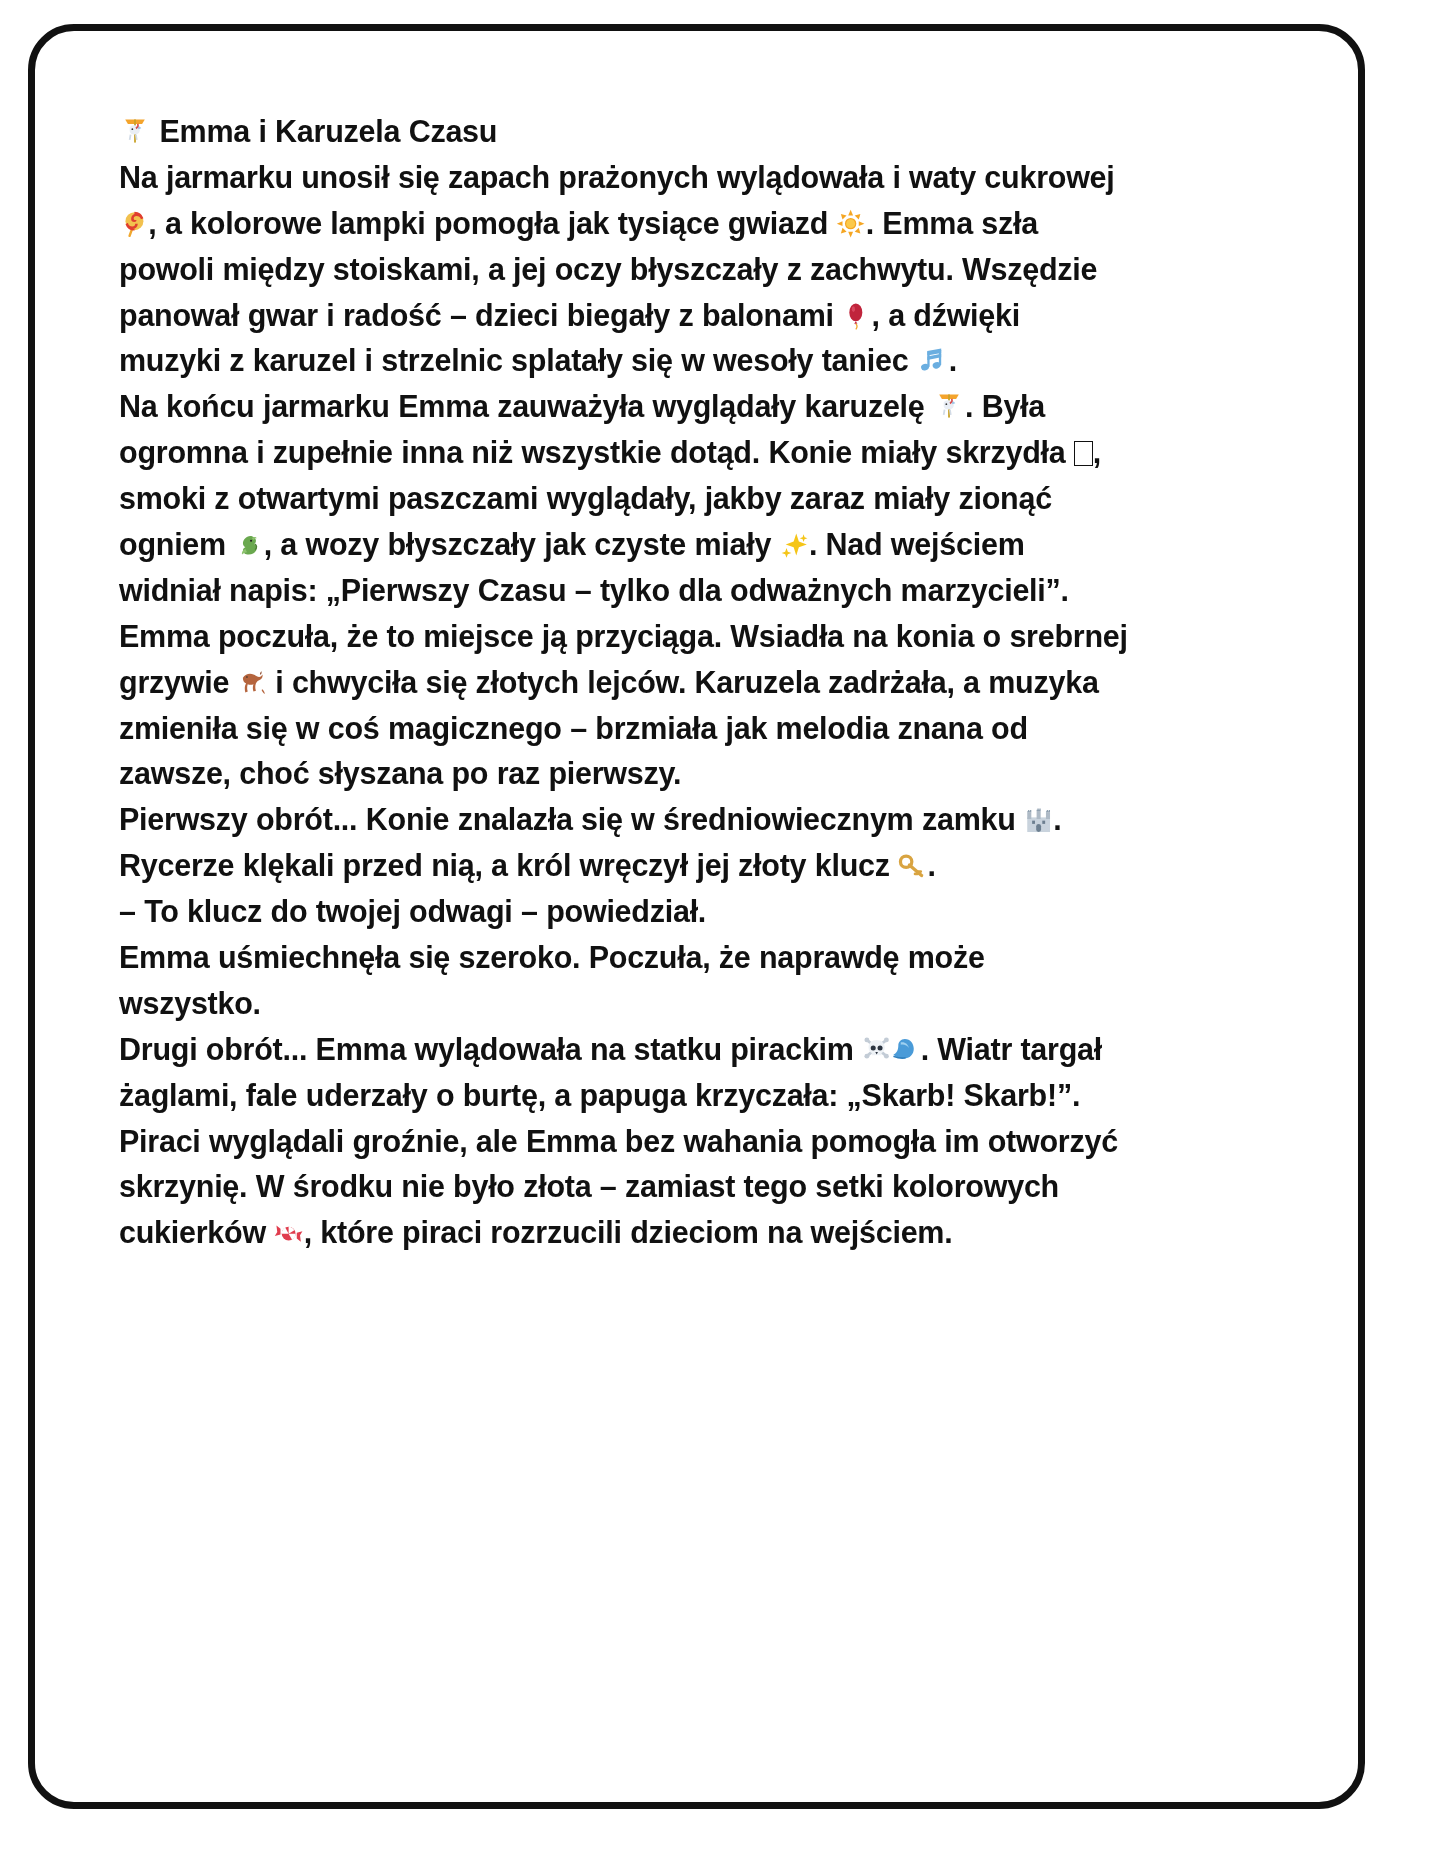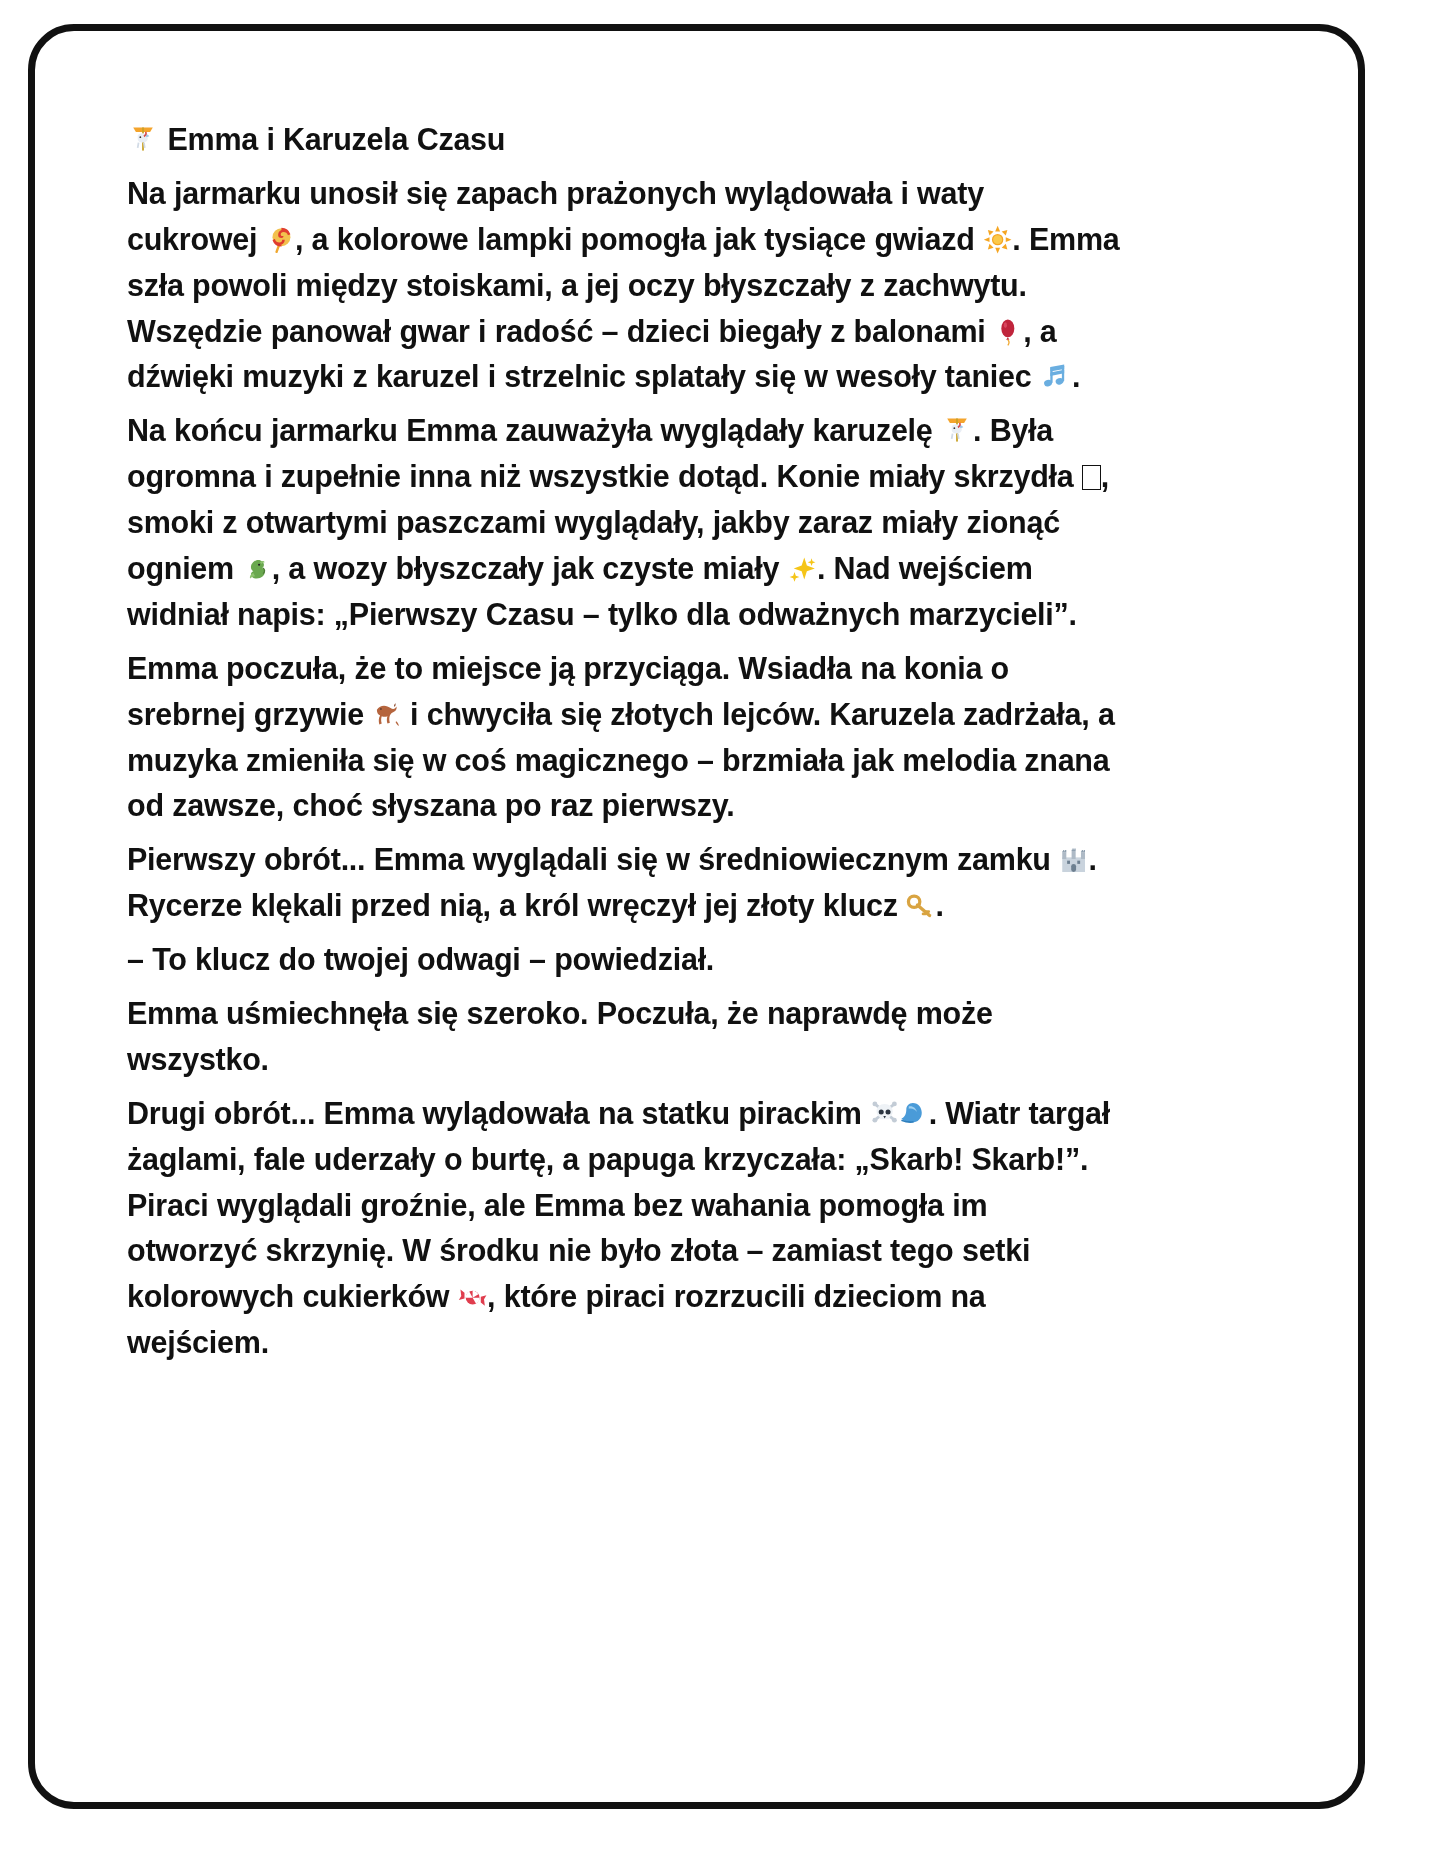--- a/index.html
+++ b/index.html
@@ -47,21 +47,21 @@
   .story {
     font-size: 30.5px;
     font-weight: 700;
     color: #111111;
     line-height: 1.505;
     letter-spacing: -0.25px;
     word-spacing: 0.2px;
   }
 
   .story p {
-    margin: 8px;
+    margin: 0;
   }
 
   .tofu {
     display: inline-block;
     width: 0.62em;
     height: 0.80em;
     border: 1.6px solid #111111;
     vertical-align: -0.08em;
     box-sizing: border-box;
   }
@@ -150,21 +150,21 @@
               </g>
             </svg></span><span>. Nad wejściem widniał napis: „Pierwszy Czasu – tylko dla odważnych marzycieli”.</span></p>
 
       <p><span>Emma poczuła, że to miejsce ją przyciąga. Wsiadła na konia o srebrnej grzywie </span><span class="esvg"><svg viewBox="0 0 36 36" xmlns="http://www.w3.org/2000/svg">
               <path d="M6 12c3-5 9-6 13-4 3 1 5 3 7 3 2 0 3-1 4-3 1 3-1 6-4 7-2 1-3 2-4 4-1 3-1 6 0 9l-3 1c-1-3-1-6 0-9-2 1-5 1-7 0-1 3-1 6 0 9l-3 1c-1-4-1-8 1-11-3-1-4-4-4-7z" fill="#b5653e"></path>
               <path d="M27 8c0-2 1-3 2-4 0 2 0 3-1 4z" fill="#8d4a2c"></path>
               <circle cx="11" cy="11" r="0.9" fill="#222"></circle>
               <path d="M30 26c2 2 3 4 3 6-2-1-3-3-4-5z" fill="#b5653e"></path>
             </svg></span><span> i chwyciła się złotych lejców. Karuzela zadrżała, a muzyka zmieniła się w coś magicznego – brzmiała jak melodia znana od zawsze, choć słyszana po raz pierwszy.</span></p>
 
-      <p><span>Pierwszy obrót... Emma wyglądali się w średniowiecznym zamku </span><span class="esvg"><svg viewBox="0 0 36 36" xmlns="http://www.w3.org/2000/svg">
+      <p><span>Pierwszy obrót... Konie znalazła się w średniowiecznym zamku </span><span class="esvg"><svg viewBox="0 0 36 36" xmlns="http://www.w3.org/2000/svg">
               <rect x="4" y="14" width="28" height="18" fill="#c9d3dd"></rect>
               <rect x="4" y="8" width="5" height="8" fill="#aebac6"></rect>
               <rect x="15.5" y="6" width="5" height="10" fill="#aebac6"></rect>
               <rect x="27" y="8" width="5" height="8" fill="#aebac6"></rect>
               <path d="M4 8h5v-3h-1.6v1.6H6.6V5H5v1.6H4z" fill="#8fa0b0"></path>
               <path d="M15.5 6h5V3h-1.6v1.6h-0.8V3h-1.6v1.6h-1z" fill="#8fa0b0"></path>
               <path d="M27 8h5v-3h-1.6v1.6h-0.8V5h-1.6v1.6H27z" fill="#8fa0b0"></path>
               <rect x="15" y="22" width="6" height="10" rx="3" fill="#6d7f90"></rect>
               <rect x="10" y="18" width="3.5" height="4" fill="#6d7f90"></rect>
               <rect x="22.5" y="18" width="3.5" height="4" fill="#6d7f90"></rect>

